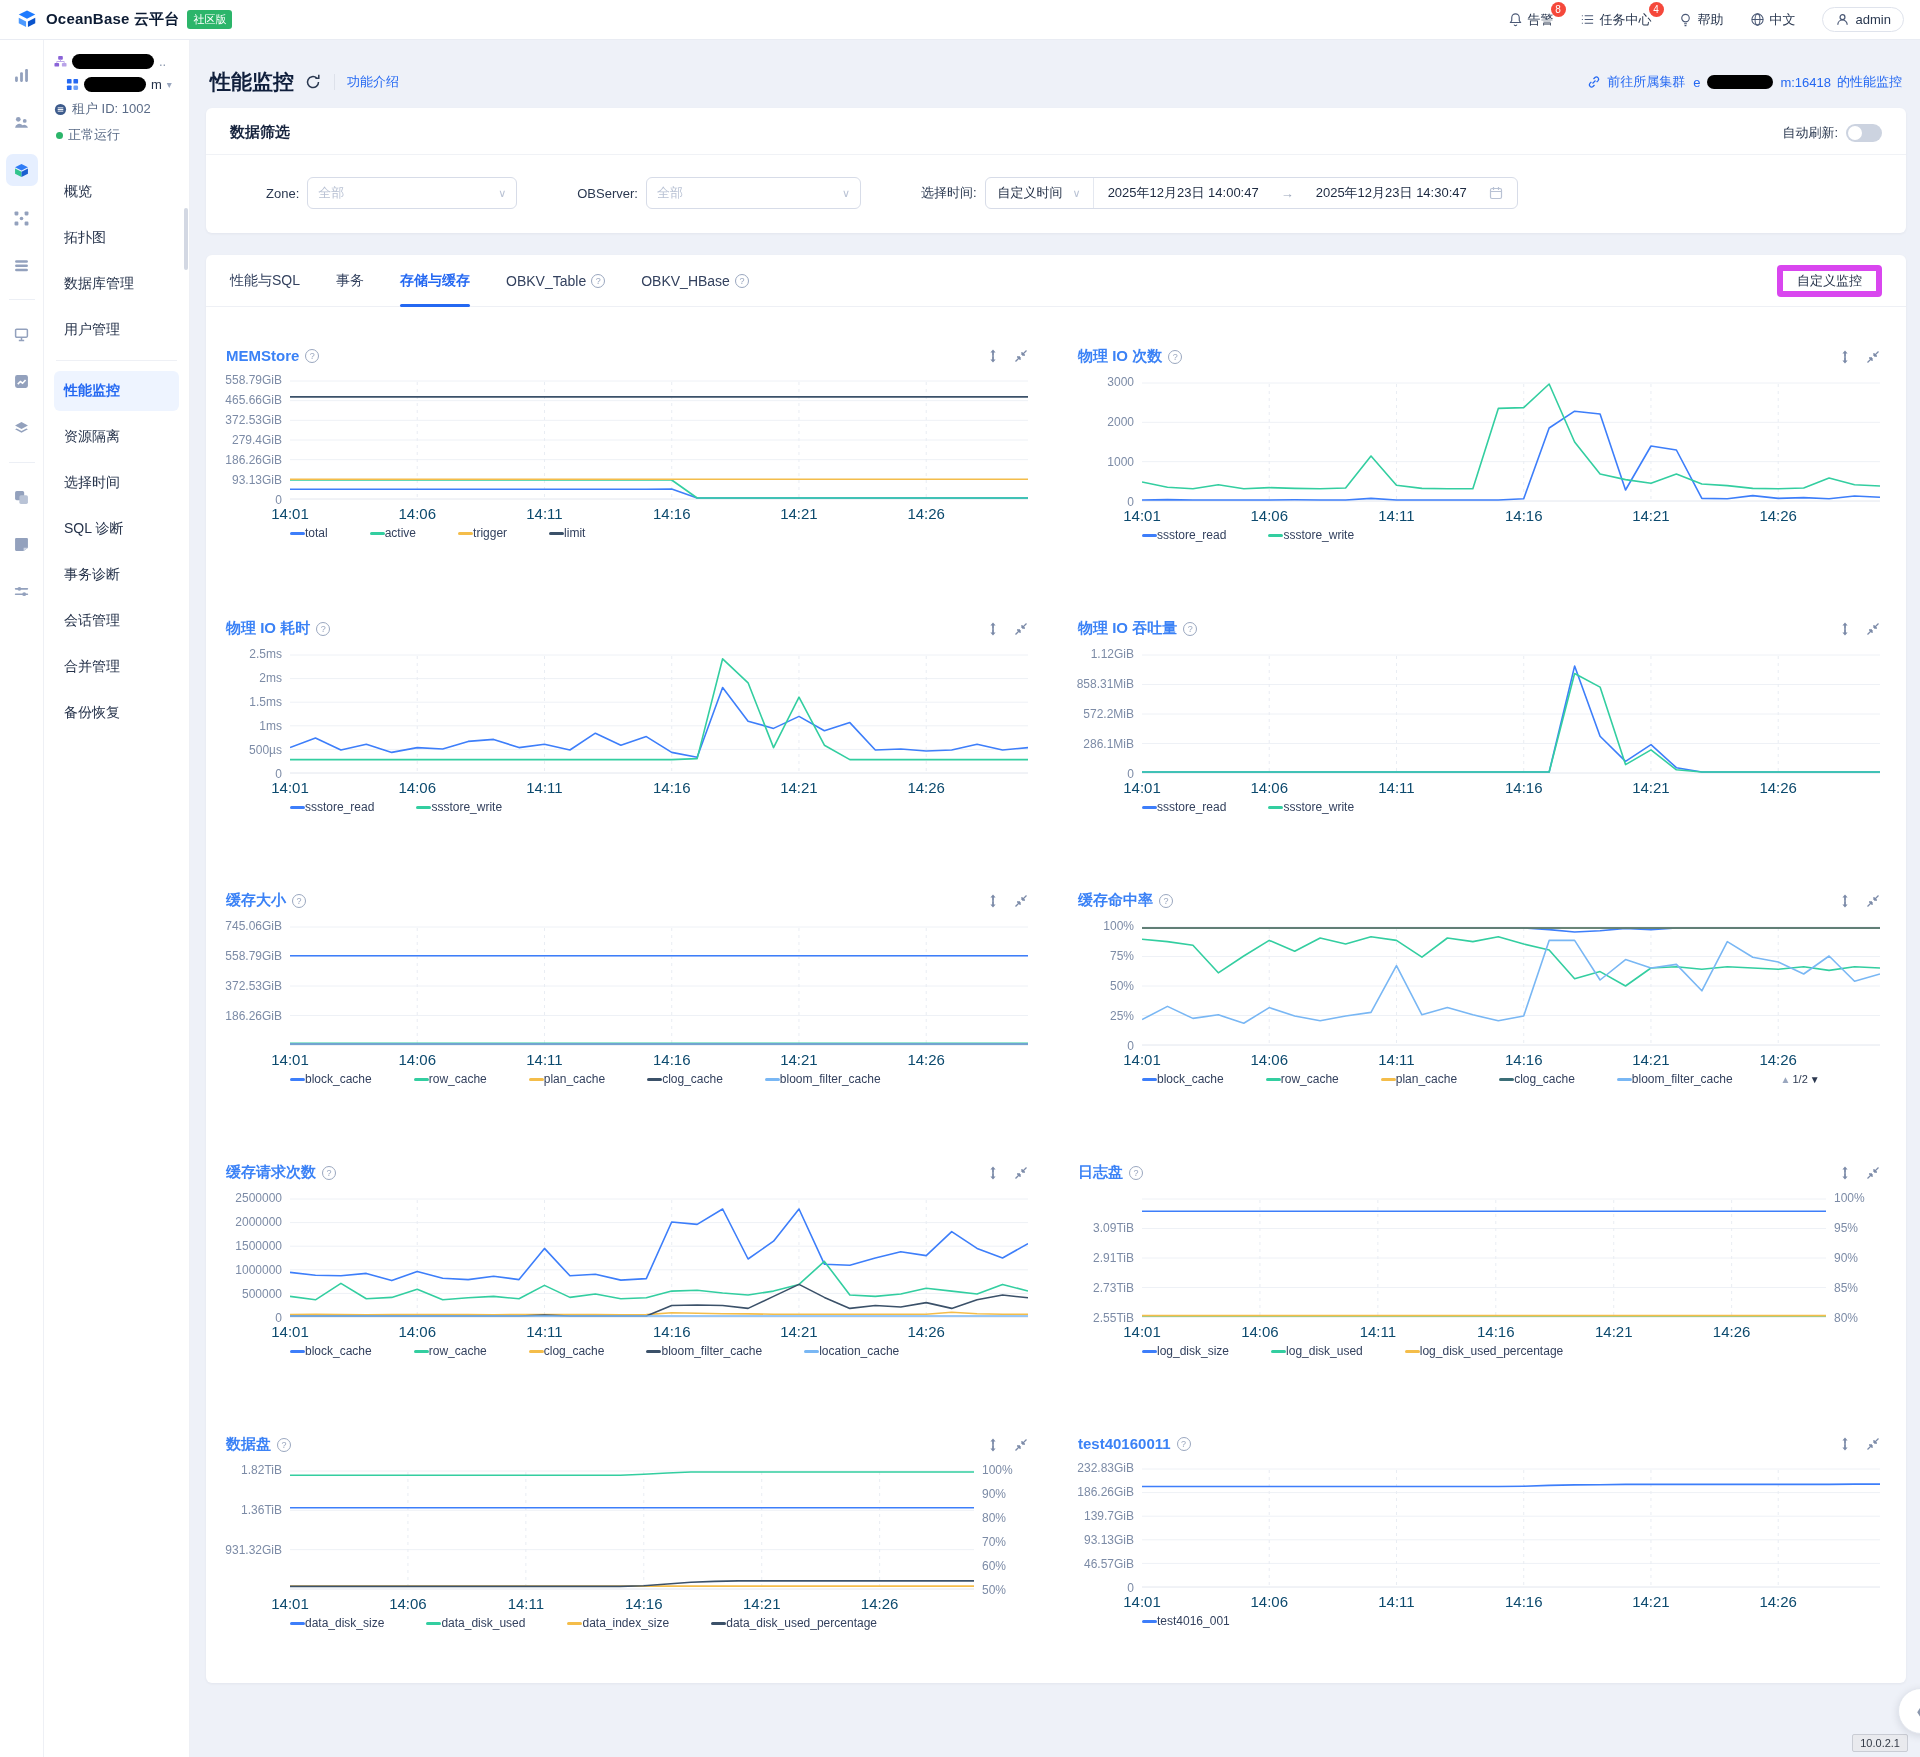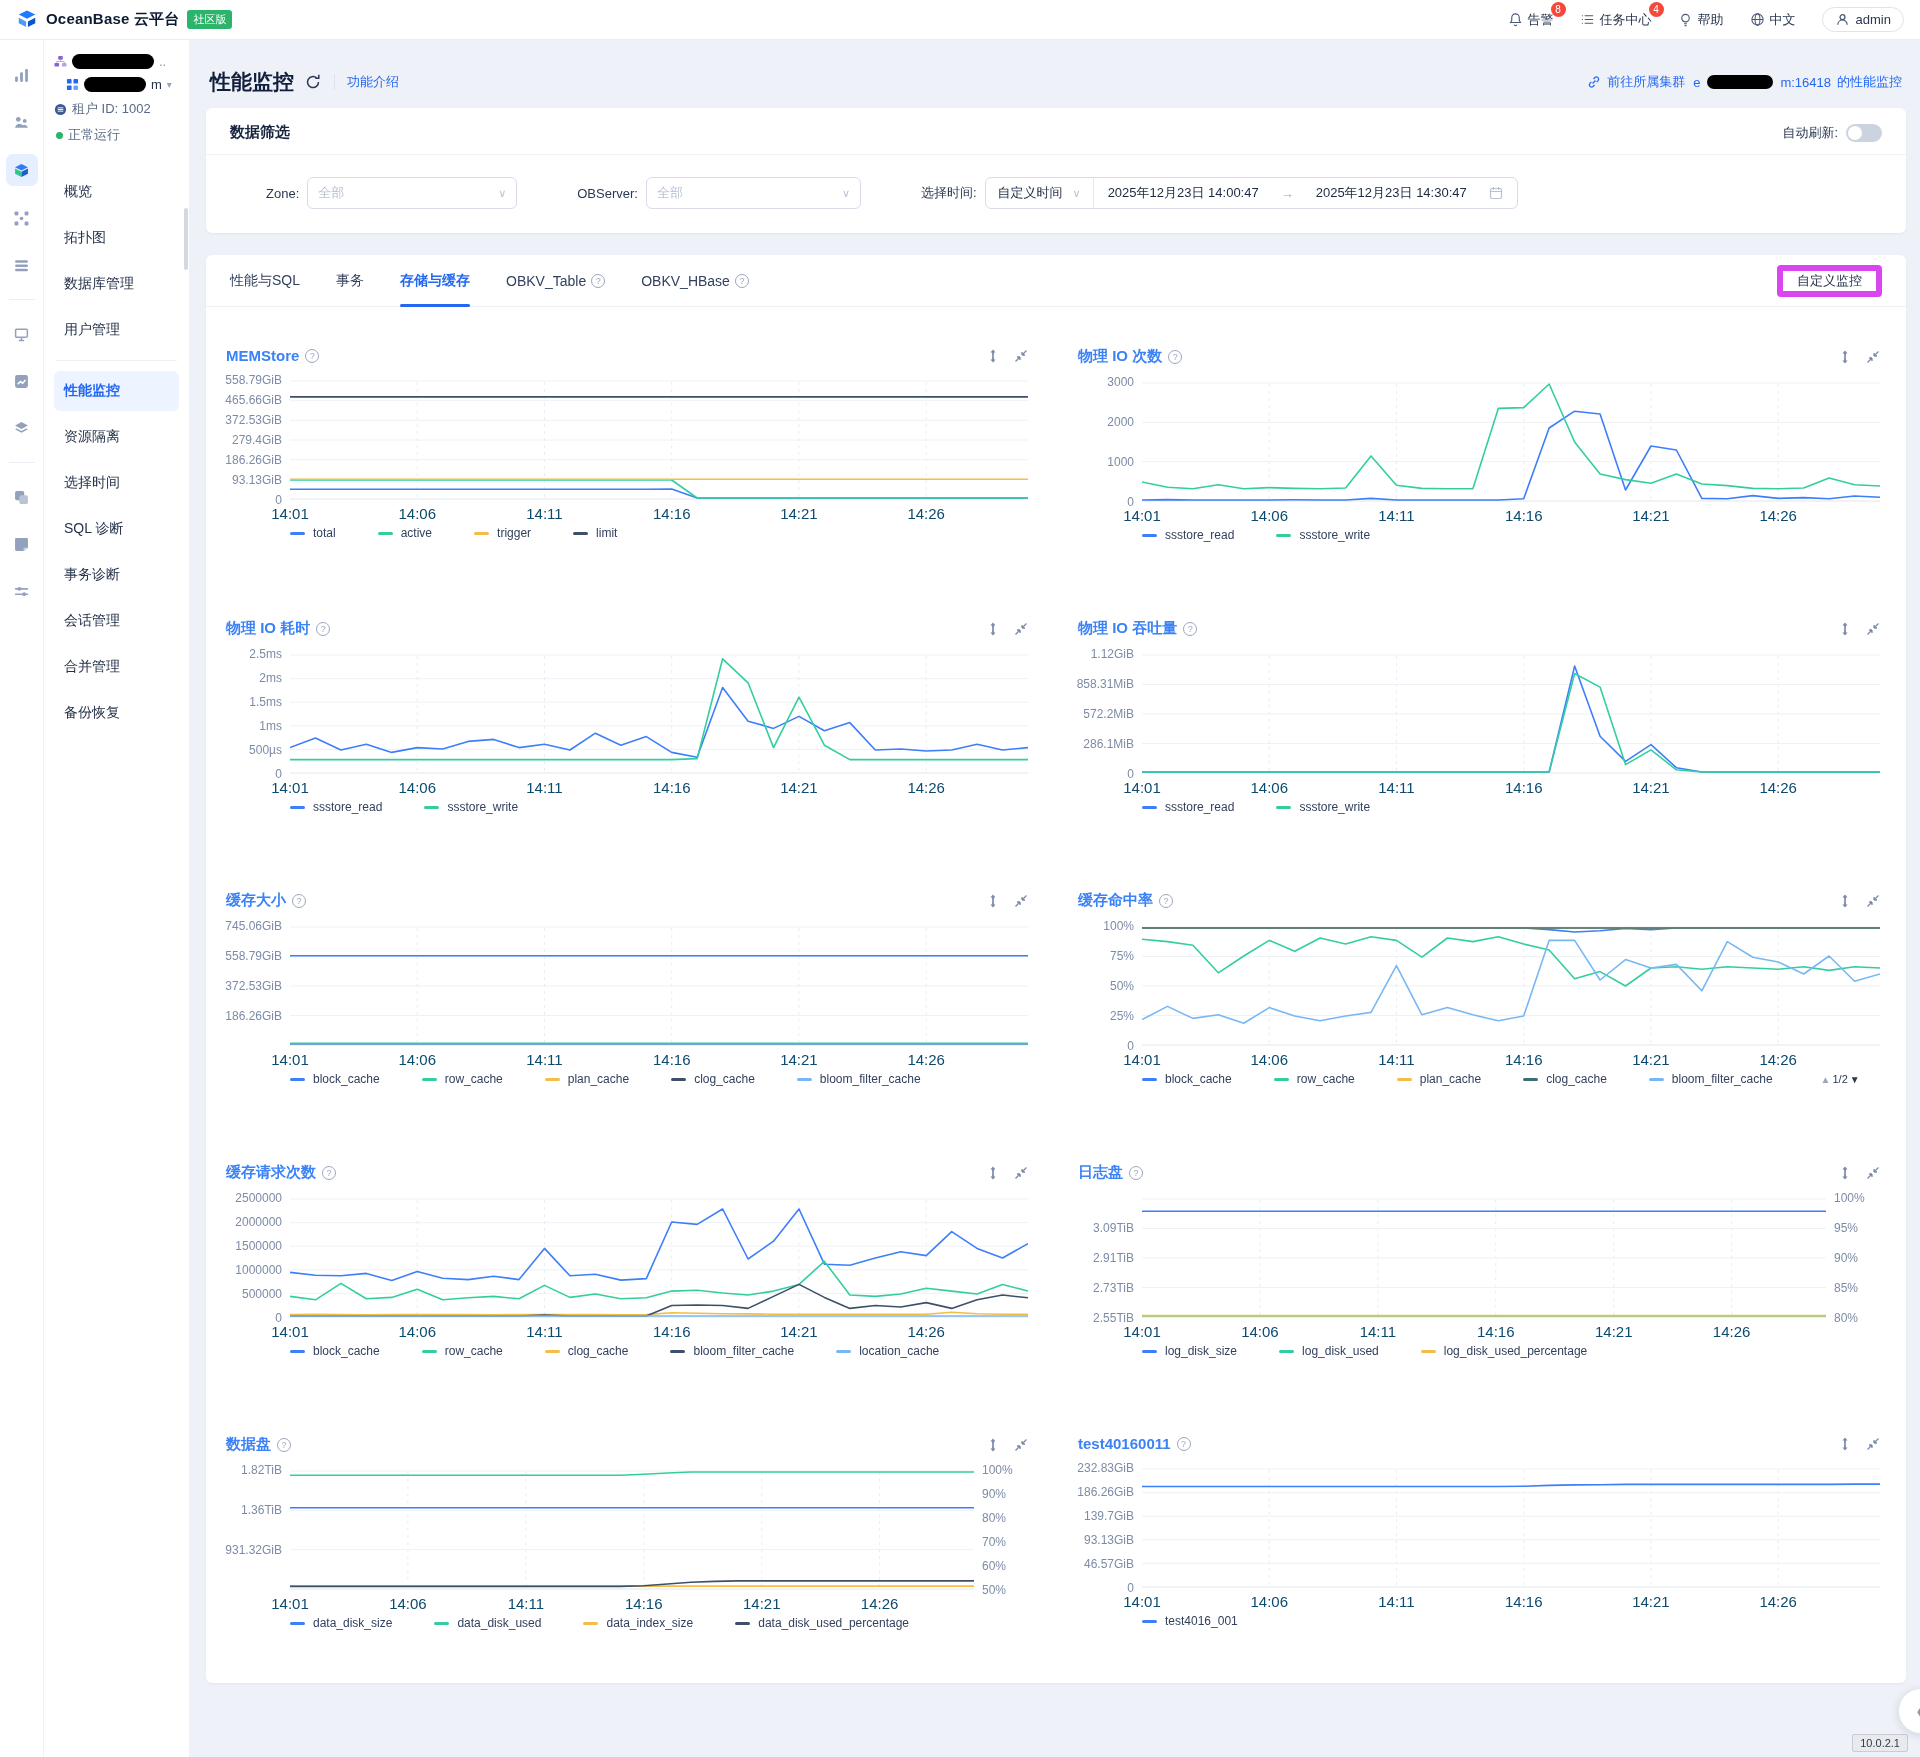--- a/index.html
+++ b/index.html
@@ -86,21 +86,21 @@
   .icnbtn svg { width:100%; height:100%; }
   .plotgrid { display:grid; margin-top:16px; }
   .ylab { position:relative; font-size:12px; color:#7c8ba6; }
   .ylab span { position:absolute; right:8px; transform:translateY(-50%); white-space:nowrap; }
   .ylab.right span { right:auto; left:8px; }
   .plot { height:120px; position:relative; }
   .plot svg { position:absolute; inset:0; width:100%; height:100%; }
   .xlab { position:relative; height:20px; font-size:15px; color:#0c4a6e; }
   .xlab span { position:absolute; top:5px; transform:translateX(-50%); }
   .legend { margin:6px 0 0 64px; display:flex; align-items:center; gap:42px; font-size:12px; color:#33415e; flex-wrap:nowrap; }
-  .litem { display:flex; align-items:center; gap:8px; cursor:pointer; white-space:nowrap; }
+  .litem { display:flex; align-items:center; cursor:pointer; white-space:nowrap; }
   .ldash { width:15px; height:3px; border-radius:2px; display:inline-block; }
   .pager { display:flex; align-items:center; gap:2px; font-size:11px; color:#2c3950; margin-left:6px; }
   .pager .pg-up { color:#9aa7bf; font-size:10px; cursor:pointer; }
   .pager .pg-dn { color:#2c3950; font-size:10px; cursor:pointer; }
 
   .version-badge { position:absolute; right:12px; bottom:5px; background:#e9eaee; border:1px solid #c9ccd4; color:#333a46; font-size:11px; padding:2px 7px; border-radius:2px; }
   .float-fab { position:absolute; right:-24px; top:1688px; width:46px; height:46px; border-radius:50%; background:#fff; border:1px solid #e2e6ee; box-shadow:0 2px 8px rgba(16,24,40,.12); display:flex; align-items:center; justify-content:center; color:#8a97ad; font-size:14px; }
 </style>
 </head>
 <body>

